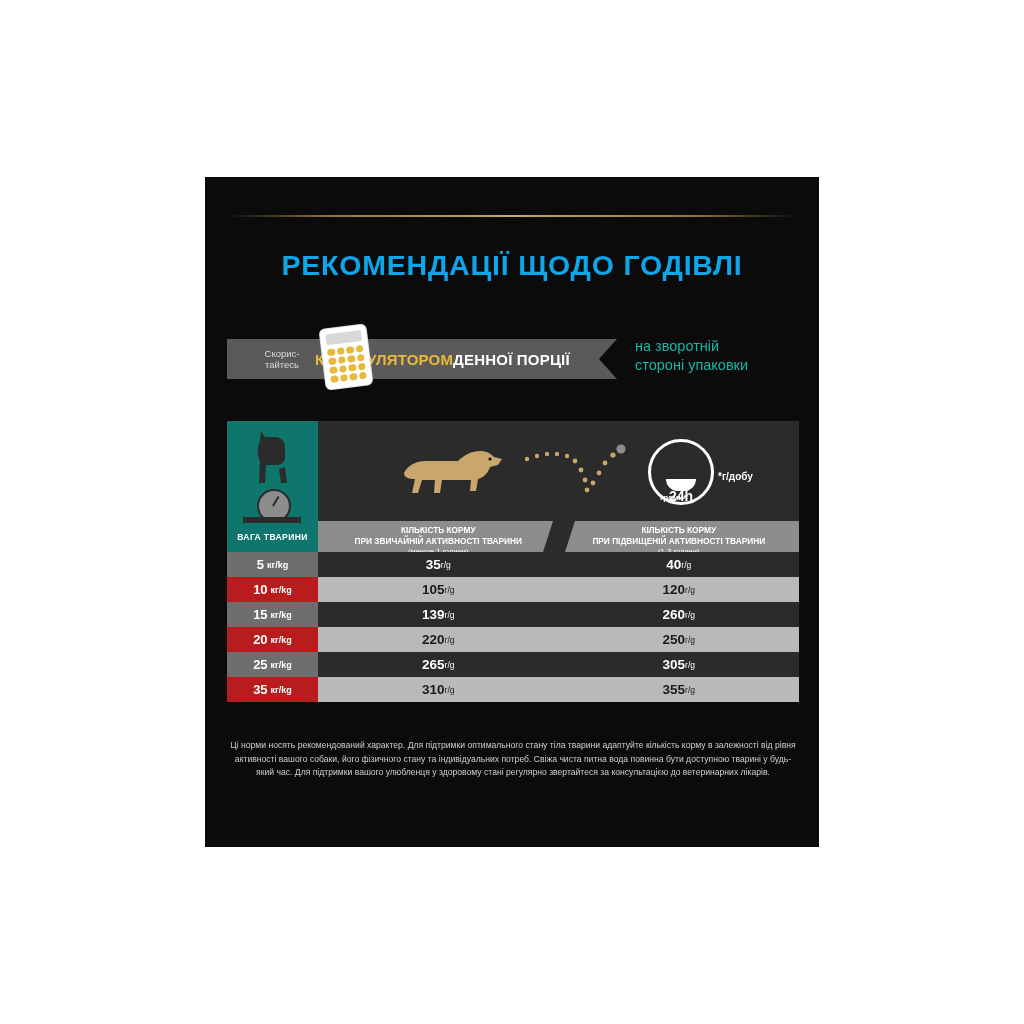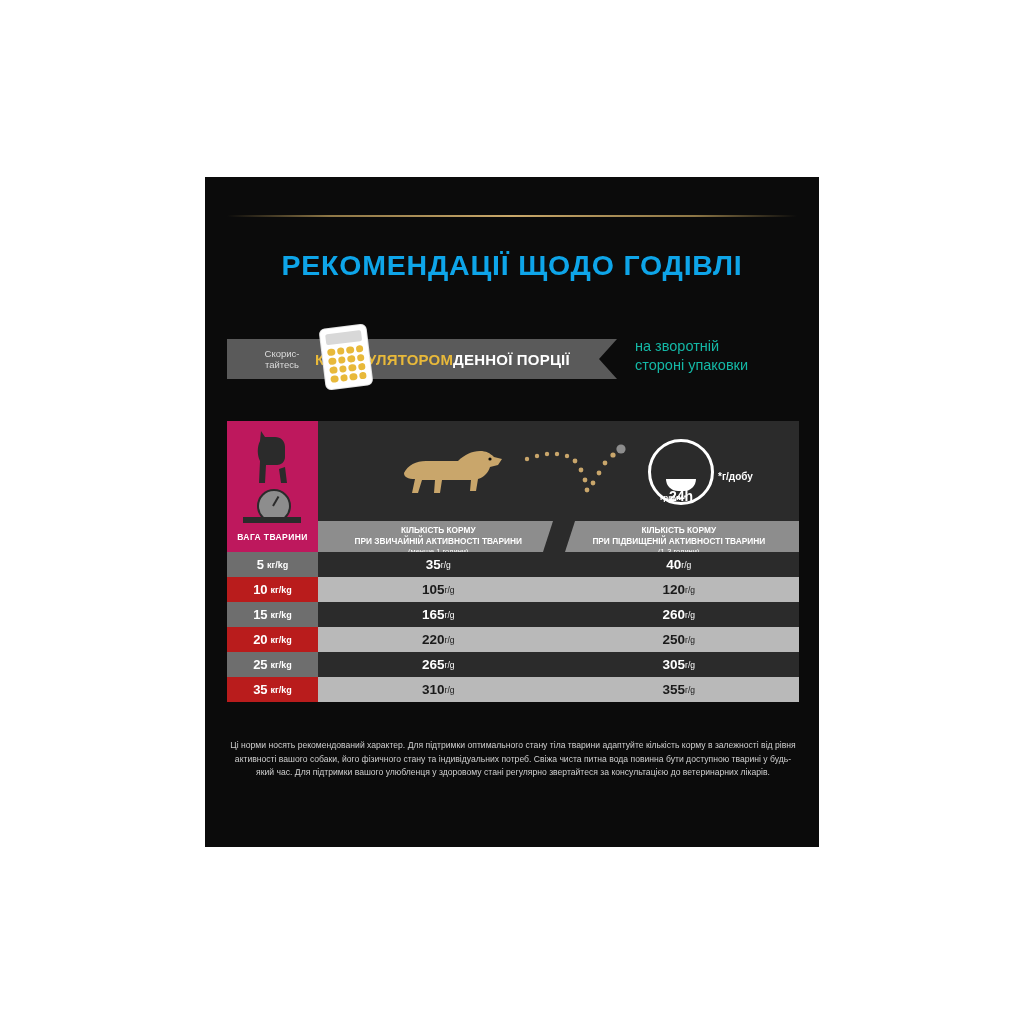--- a/index.html
+++ b/index.html
@@ -134,21 +134,21 @@
     position: relative;
     height: 100px;
     background: #2b2b2b;
   }
   .weight-head {
     position: absolute;
     left: 0;
     top: 0;
     width: 91px;
     height: 131px;
-    background: #be185d;
+    background: #0f766e;
   }
   .dog-sit {
     position: absolute;
     left: 24px;
     top: 10px;
     width: 44px;
     height: 62px;
   }
   .scale-dial {
     position: absolute;
@@ -474,21 +474,21 @@
           <span class="unit">г/g</span>
         </div>
       </div>
 
       <div class="row dark">
         <div class="wcell">
           <span>15</span>
           <span class="unit">кг/kg</span>
         </div>
         <div class="vcell">
-          <span>165</span>
+          <span>139</span>
           <span class="unit">г/g</span>
         </div>
         <div class="vcell">
           <span>260</span>
           <span class="unit">г/g</span>
         </div>
       </div>
 
       <div class="row light">
         <div class="wcell">

